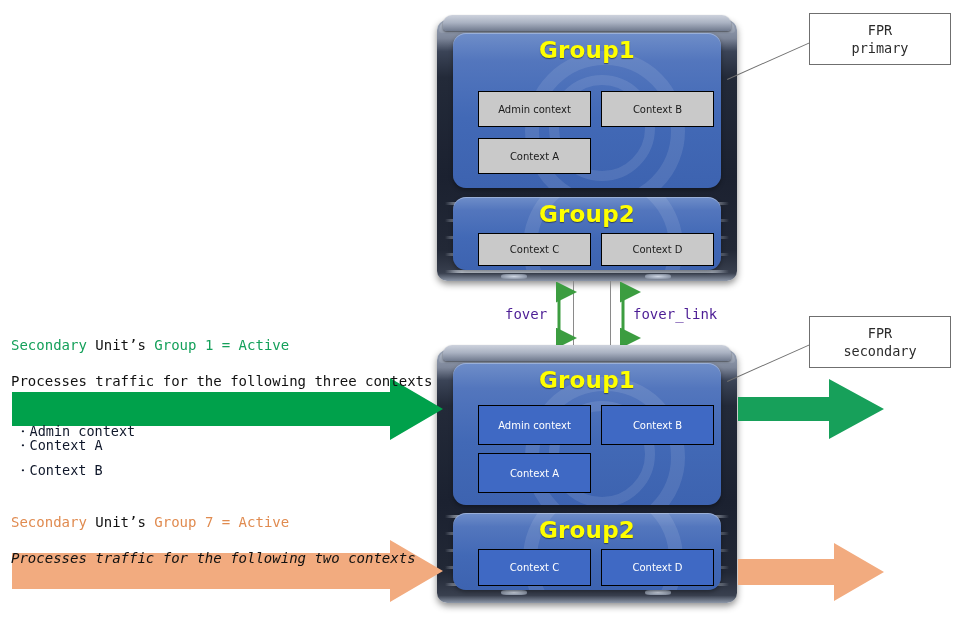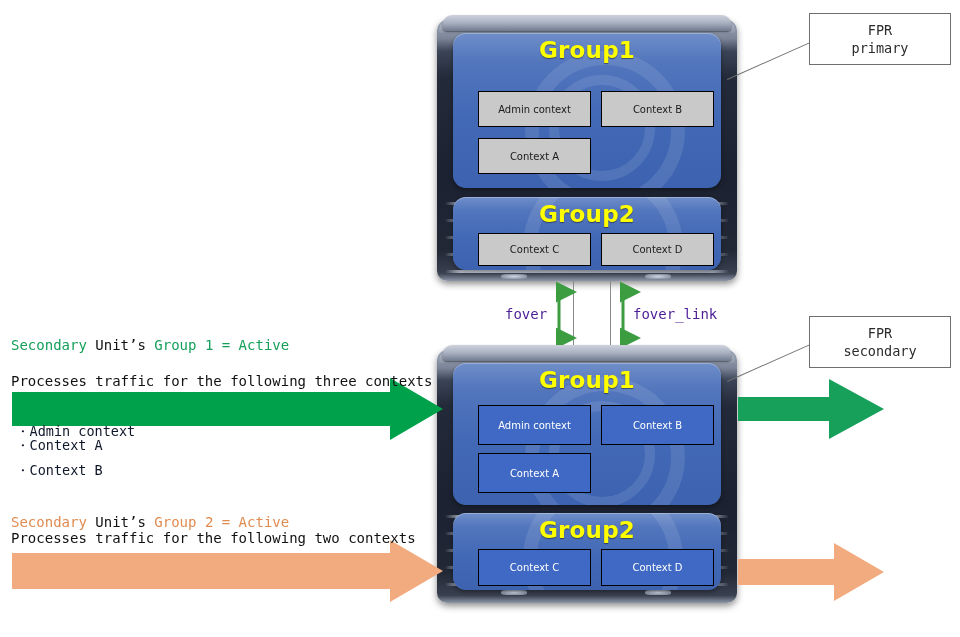--- a/index.html
+++ b/index.html
@@ -209,18 +209,18 @@
     <div class="tline" style="margin-top:22px;">Processes traffic for the following three contexts</div>
   </div>
   <div class="tblock" style="left:16px;top:425px;">
     <div class="bullet g">・Admin context</div>
     <div class="bullet g" style="">・Context A</div>
     <div class="bullet g" style="margin-top:12px;">・Context B</div>
   </div>
 
   <div class="tblock" style="left:11px;top:515px;">
     <div class="tline">
-      <span class="o">Secondary</span><span>&nbsp;</span><span>Unit’s</span><span>&nbsp;</span><span class="o">Group 2 = Active</span>
-    </div>
-    <div class="tline" style="margin-top:2px;">Processes traffic for the following two contexts</div>
+      <span class="o">Secondary</span><span>&nbsp;</span><span>Unit’s</span><span>&nbsp;</span><span class="o">Group 7 = Active</span>
+    </div>
+    <div class="tline" style="margin-top:22px;font-style:italic;">Processes traffic for the following two contexts</div>
   </div>
 
 </div>
 
 </body></html>

